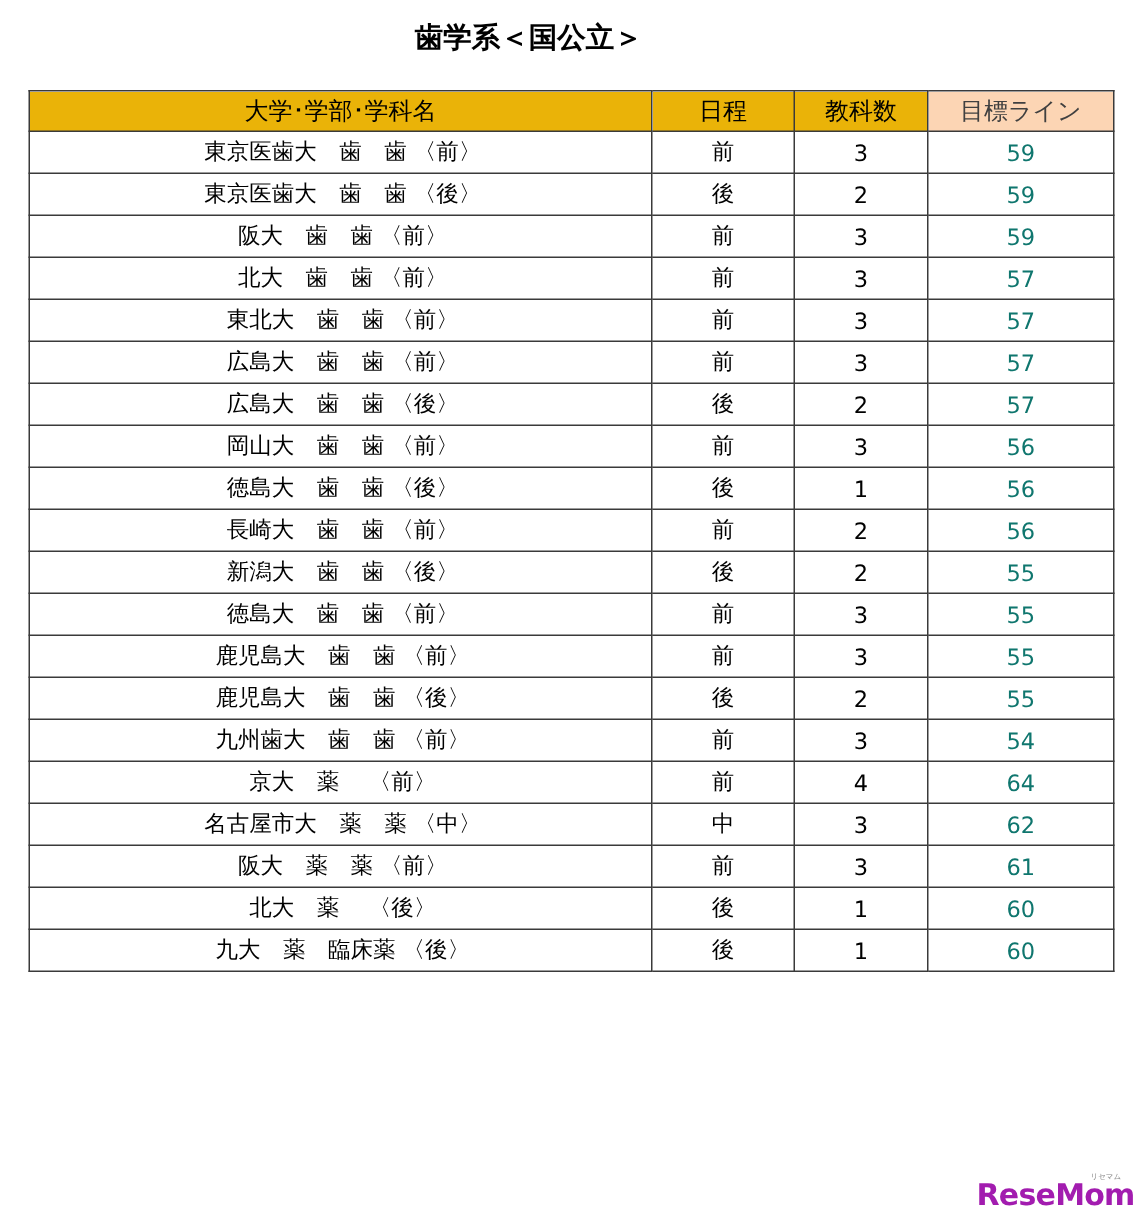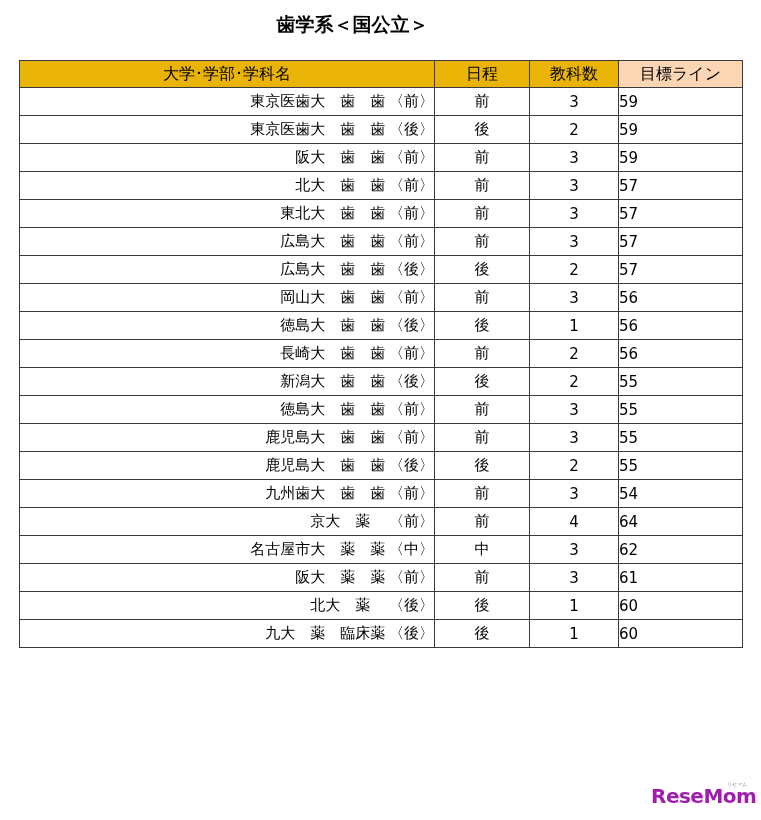--- a/index.html
+++ b/index.html
@@ -6,24 +6,24 @@
   body { width:761px; height:820px; position:relative; overflow:hidden;
          font-family:"DejaVu Sans", "Liberation Sans", sans-serif; color:#000; }
   .title { position:absolute; left:0; top:12px; width:705px; text-align:center;
            font-size:19px; font-weight:bold; letter-spacing:0px; }
   table { position:absolute; left:19px; top:60px; border-collapse:collapse;
           table-layout:fixed; width:723px; }
   th, td { border:1px solid #3a3a3a; padding:0; height:27px; font-size:15px;
            white-space:nowrap; overflow:hidden; }
   th { font-weight:normal; height:26px; text-align:center; font-size:16px; }
   th.green { background:#eab308; }
-  th.orange { background:#fcd5b4; color:#000000; }
-  td.name { text-align:right; padding-left:3px;font-family:Liberation Serif, serif; }
+  th.orange { background:#fcd5b4; color:#404040; }
+  td.name { text-align:center; padding-left:3px; }
   td.c { text-align:center; }
-  td.target { color:#000000; }
+  td.target { text-align:center; color:#0f766e; }
   col.c1 { width:415px; } col.c2 { width:95px; } col.c3 { width:89px; } col.c4 { width:124px; }
   .logo { position:absolute; left:651px; top:784px; font-family:"DejaVu Sans", sans-serif;
           font-weight:bold; font-size:20px; color:#a21caf; letter-spacing:-0.5px; }
   .logo-sub { position:absolute; left:727px; top:781px; font-size:5px; color:#888; }
 </style>
 </head>
 <body>
 
 <div class="title">歯学系＜国公立＞</div>
 

